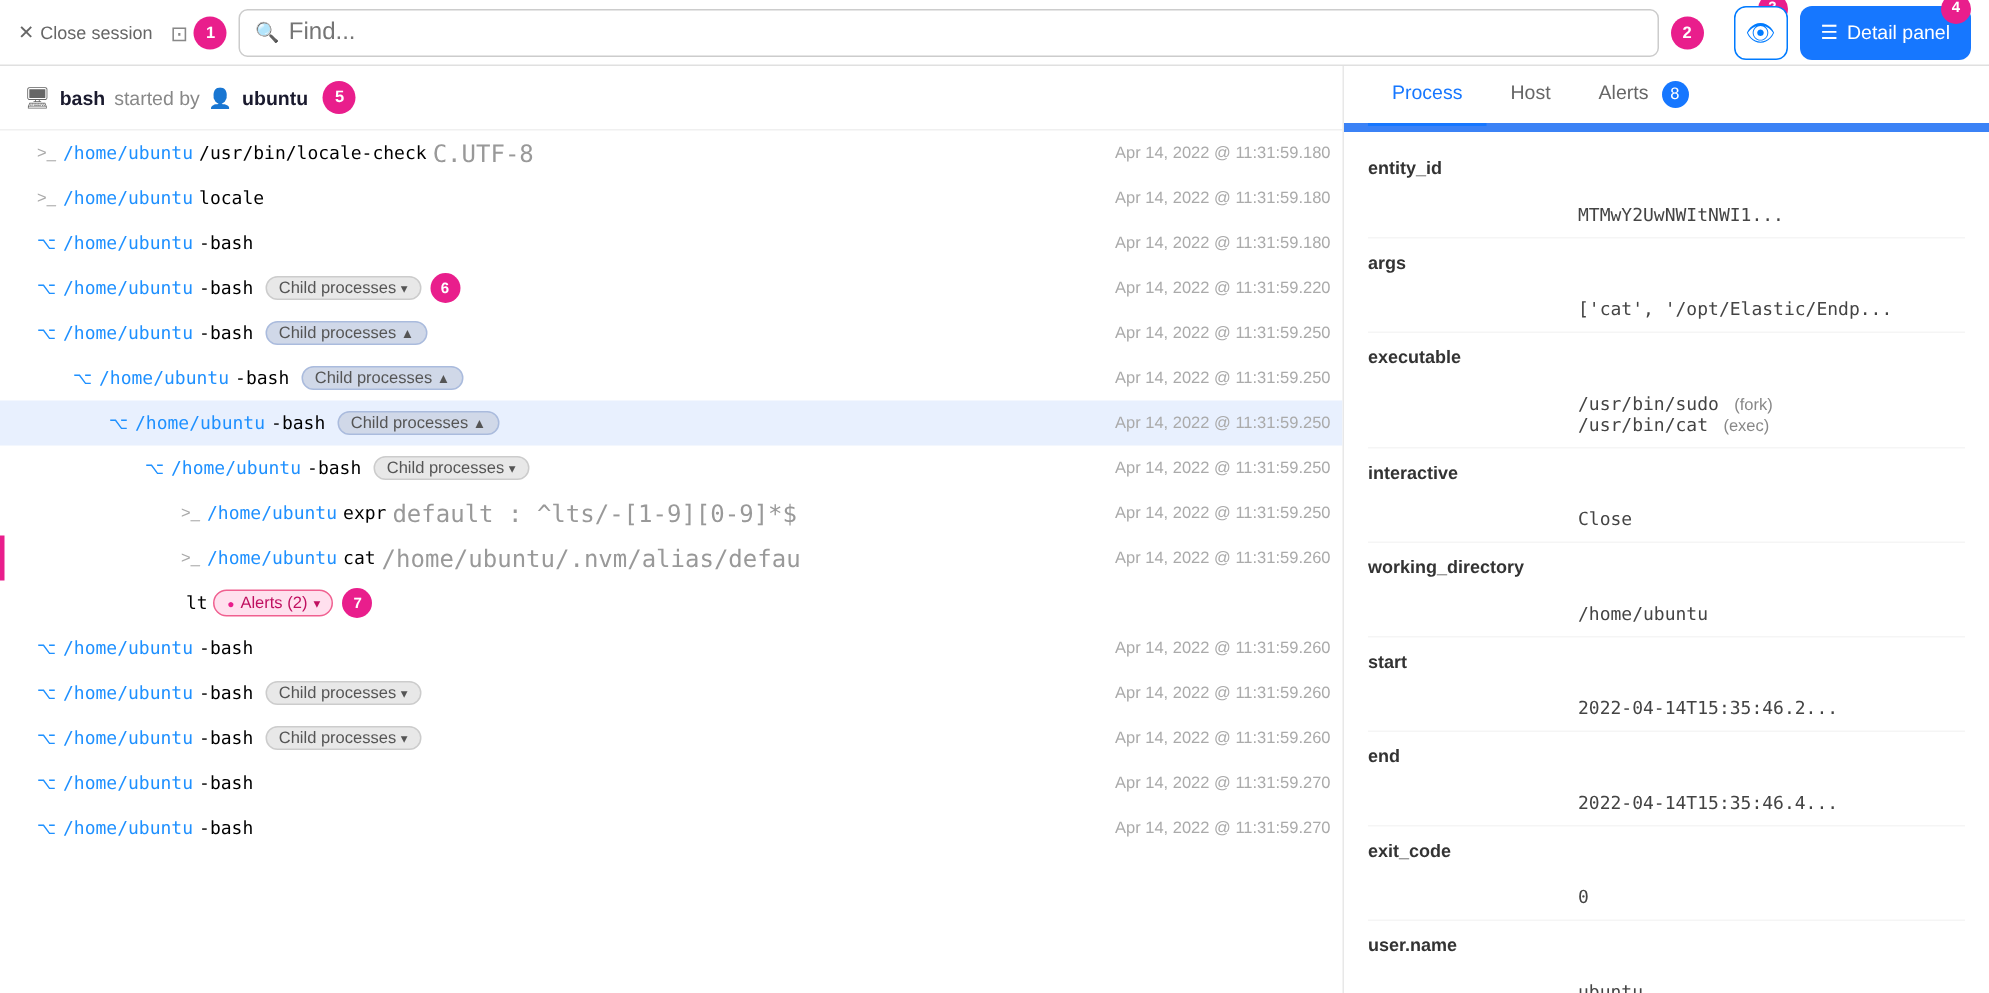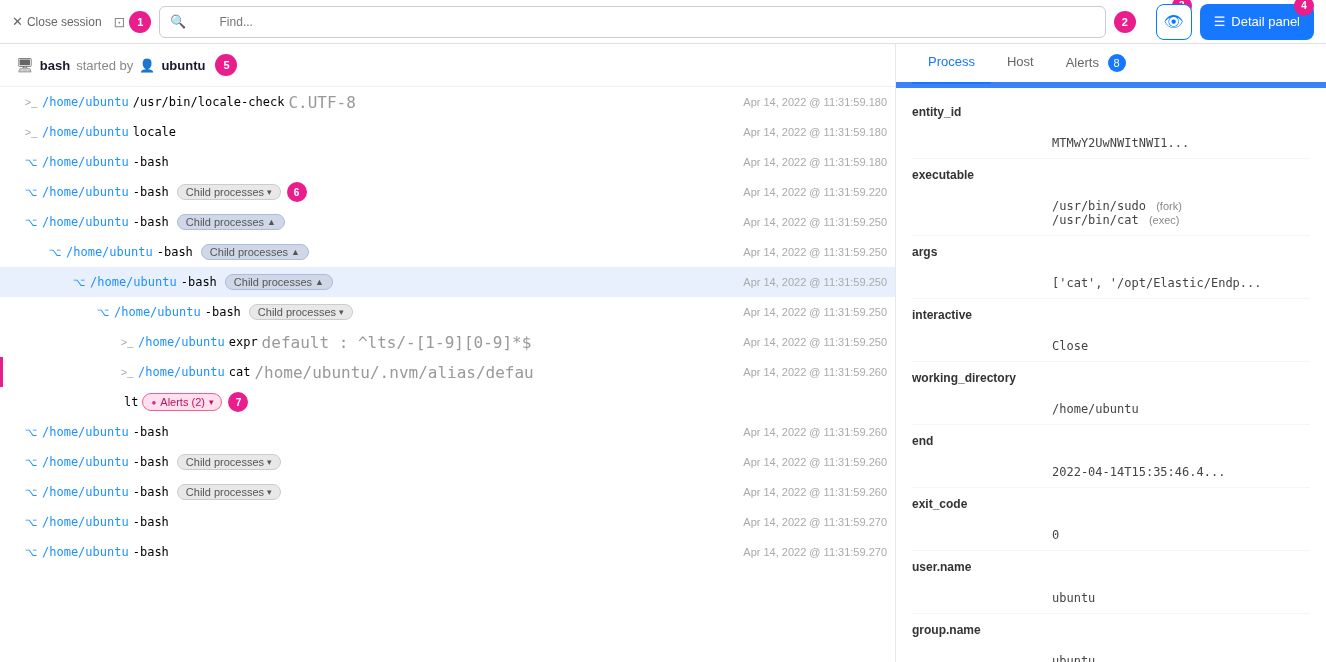--- a/index.html
+++ b/index.html
@@ -12,21 +12,21 @@
     .close-session {
       display: flex; align-items: center; gap: 4px; color: #666; cursor: pointer; font-size: 12px; margin-right: 12px; background: none; border: none;
     }
     .circle-badge {
       width: 22px; height: 22px; border-radius: 50%; background: #e91e8c; color: #fff; font-size: 11px; font-weight: bold;
       display: flex; align-items: center; justify-content: center; margin-right: 8px;
     }
     .search-bar {
       flex: 1; display: flex; align-items: center; border: 1px solid #ccc; border-radius: 6px; padding: 4px 10px; height: 32px;
     }
-    .search-bar input { border: none; outline: none; font-size: 12px; color: #15803d; width: 100%; background: transparent; margin-left: 27px; }
+    .search-bar input { border: none; outline: none; font-size: 16px; color: #15803d; width: 100%; background: transparent; }
     .search-bar-icon { color: #999; margin-right: 6px; font-size: 13px; }
     .top-right { display: flex; align-items: center; gap: 8px; margin-left: 12px; }
     .eye-btn {
       width: 36px; height: 36px; border-radius: 8px; border: 1px solid #007bff; background: #fff; color: #007bff;
       display: flex; align-items: center; justify-content: center; cursor: pointer; font-size: 16px; position: relative;
     }
     .detail-panel-btn {
       display: flex; align-items: center; gap: 6px; padding: 6px 14px; background: #1677ff; color: #fff; border: none;
       border-radius: 8px; cursor: pointer; font-size: 13px; font-weight: 500; height: 36px;
     }
@@ -305,34 +305,38 @@
       <div class="right-tab">
         Alerts <span class="alert-count">8</span>
       </div>
     </div>
     <div class="right-content" id="right-content">
         <div class="detail-row">
           <div class="detail-label">entity_id</div>
           <div class="detail-value">MTMwY2UwNWItNWI1...</div>
         </div>
         <div class="detail-row">
+          <div class="detail-label">args</div>
+          <div class="detail-value">['cat', '/opt/Elastic/Endp...</div>
+        </div>
+        <div class="detail-row">
           <div class="detail-label">executable</div>
           <div class="detail-value">/usr/bin/sudo <span class="fork">(fork)</span><br>/usr/bin/cat <span class="fork">(exec)</span></div>
         </div>
         <div class="detail-row">
-          <div class="detail-label">args</div>
-          <div class="detail-value">['cat', '/opt/Elastic/Endp...</div>
-        </div>
-        <div class="detail-row">
           <div class="detail-label">interactive</div>
           <div class="detail-value">Close</div>
         </div>
         <div class="detail-row">
           <div class="detail-label">working_directory</div>
           <div class="detail-value">/home/ubuntu</div>
+        </div>
+        <div class="detail-row">
+          <div class="detail-label">start</div>
+          <div class="detail-value">2022-04-14T15:35:46.2...</div>
         </div>
         <div class="detail-row">
           <div class="detail-label">end</div>
           <div class="detail-value">2022-04-14T15:35:46.4...</div>
         </div>
         <div class="detail-row">
           <div class="detail-label">exit_code</div>
           <div class="detail-value">0</div>
         </div>
         <div class="detail-row">

